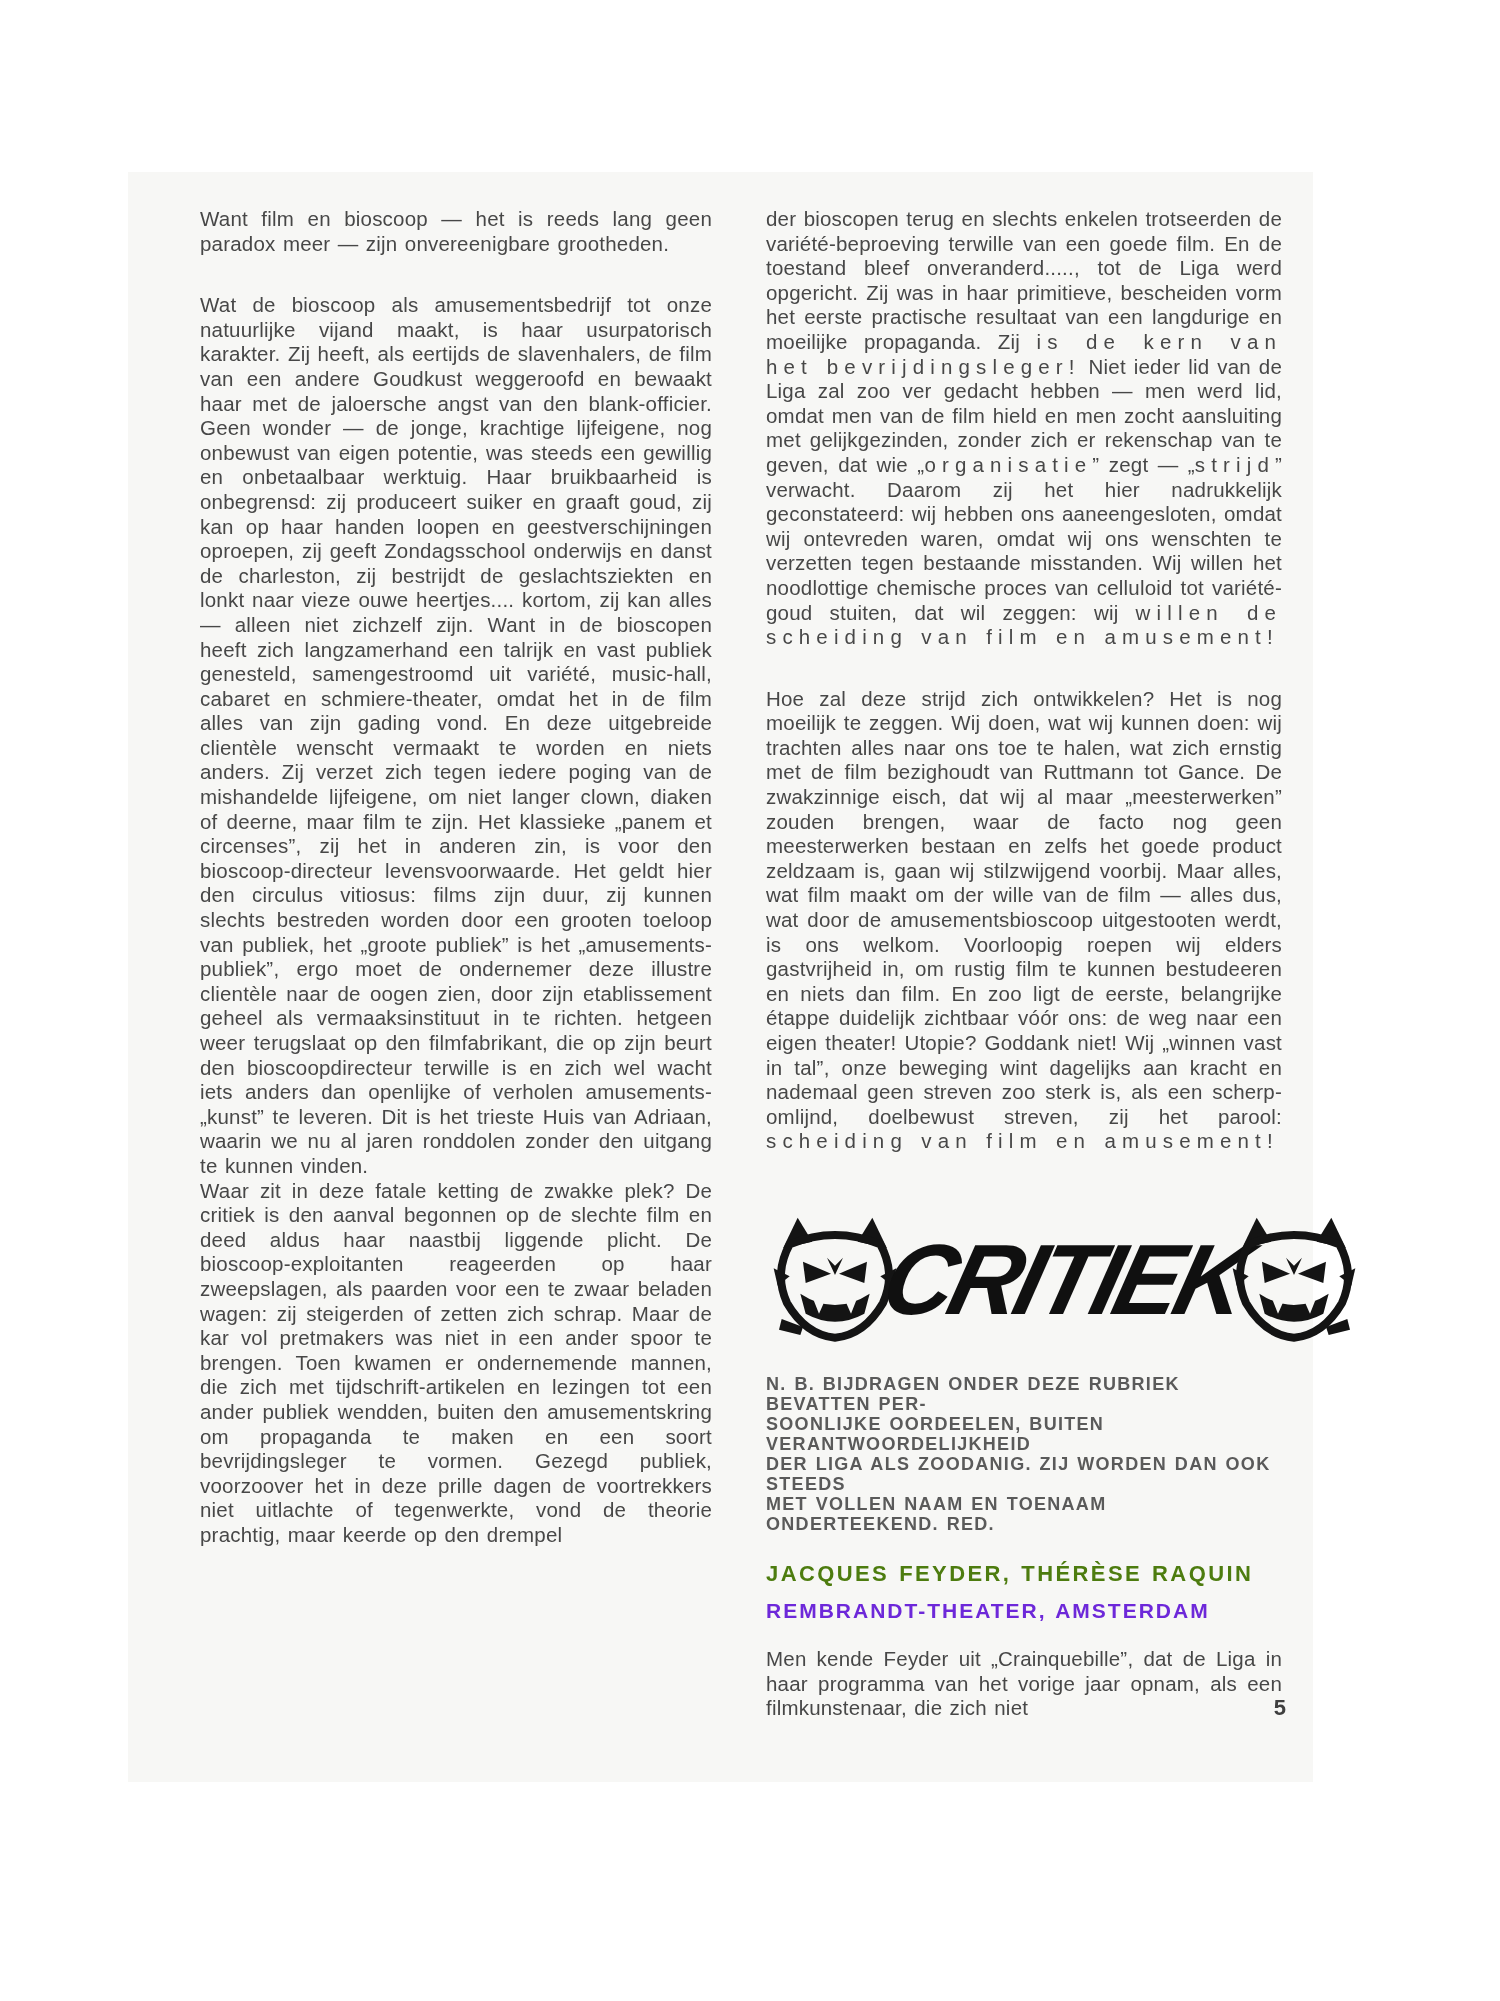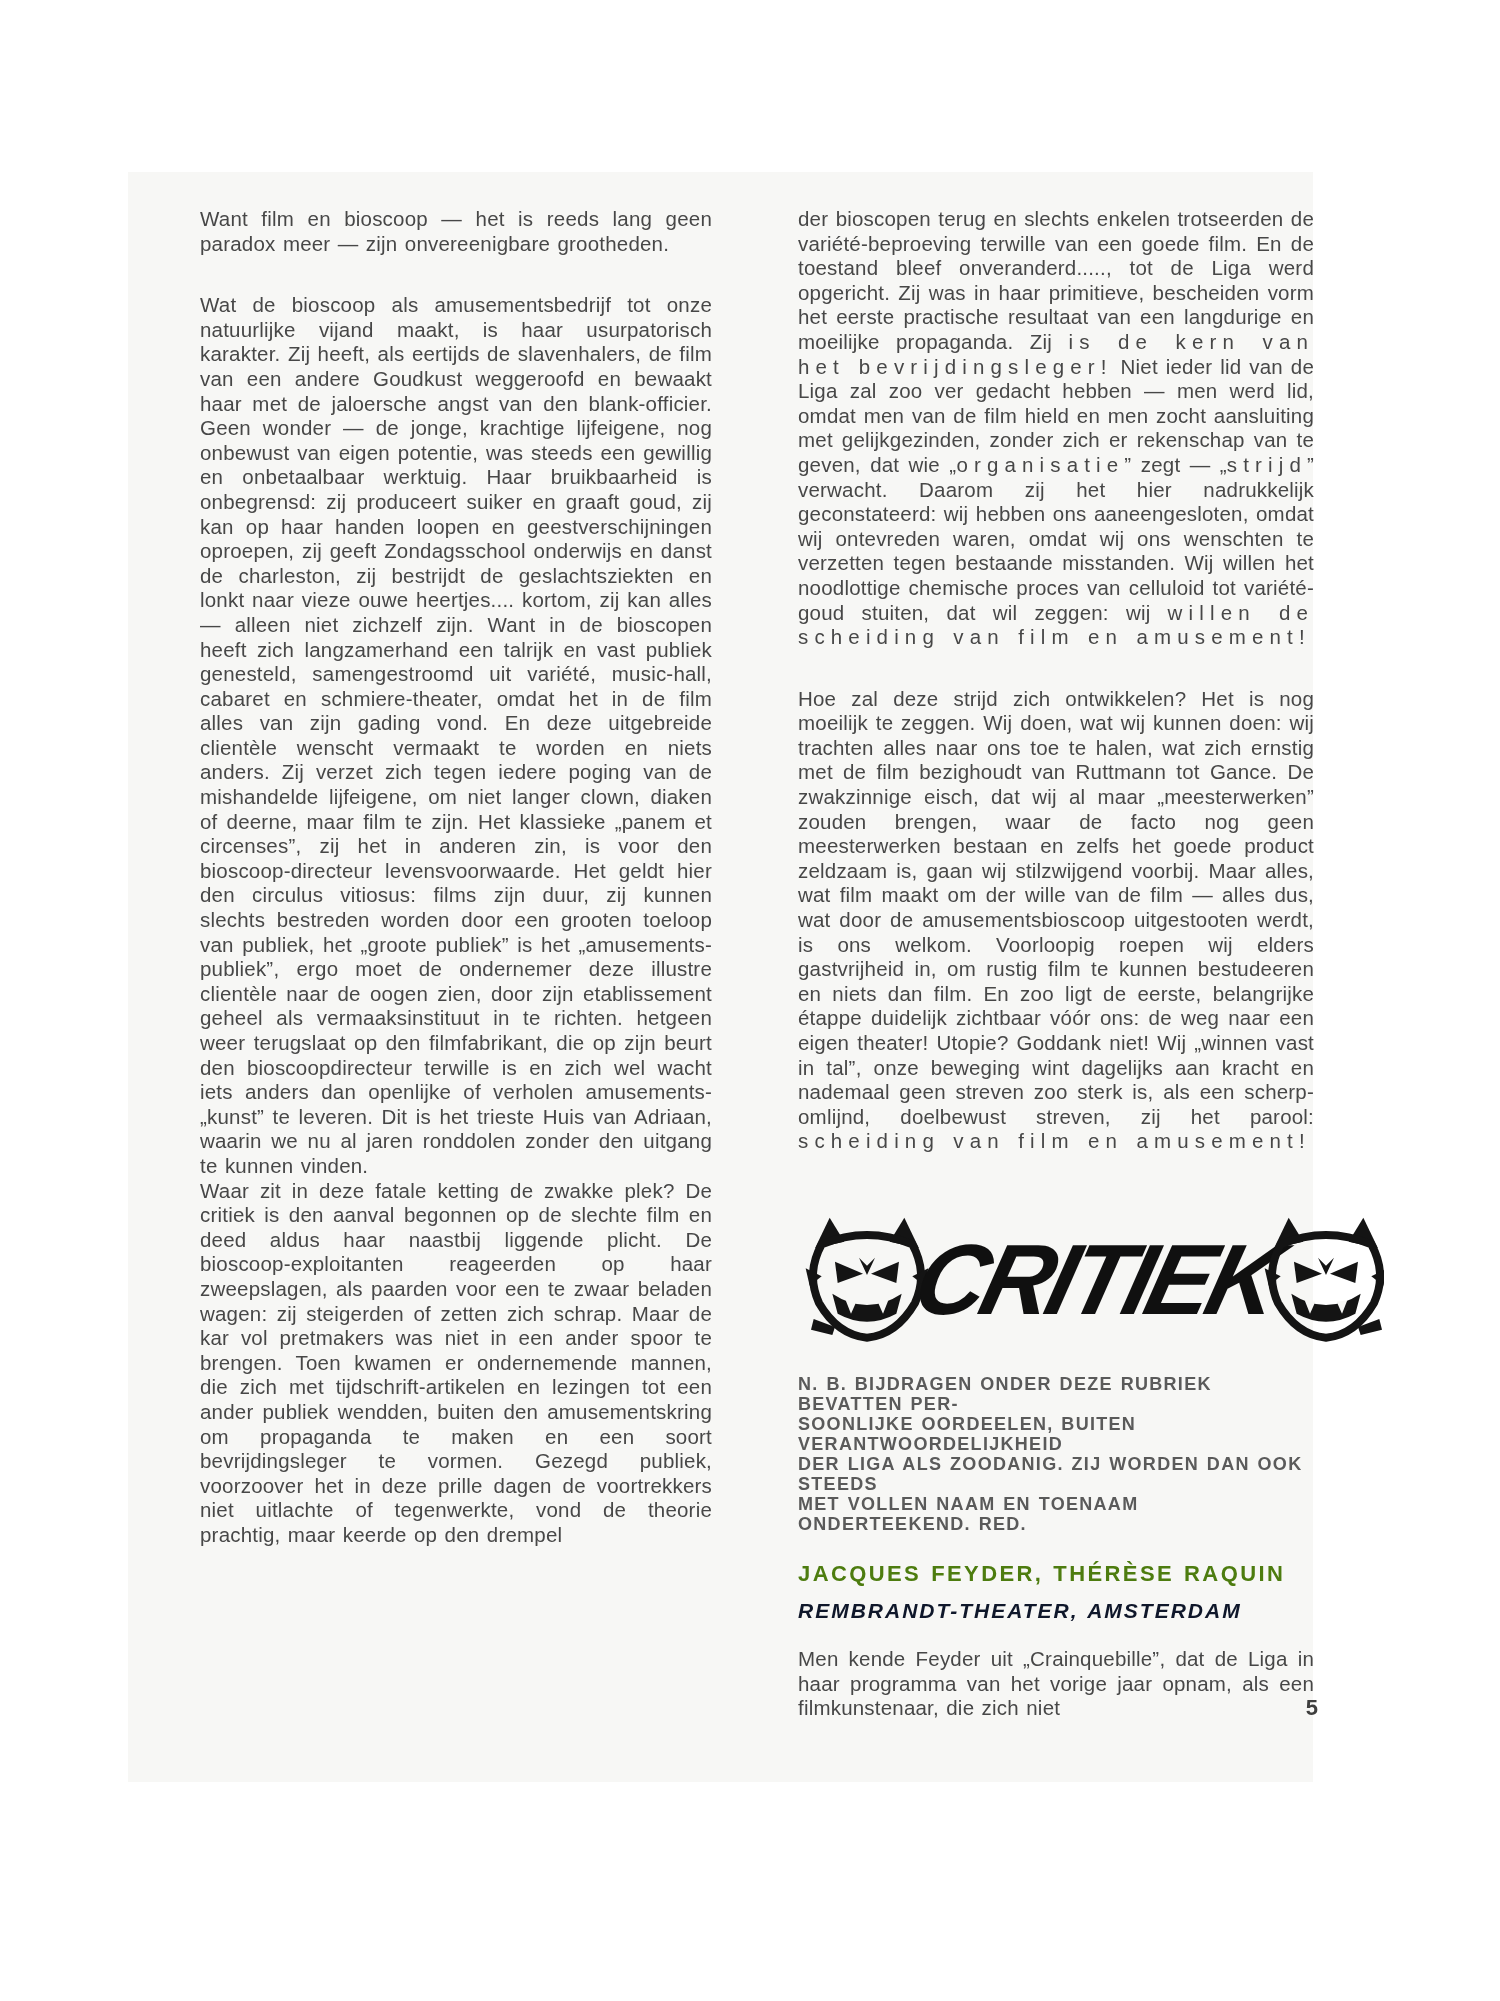--- a/index.html
+++ b/index.html
@@ -16,21 +16,21 @@
     background:#f7f7f5;
   }
   .column{
     position:absolute;top:207px;
     font-size:20.5px;line-height:24.6px;
     text-align:justify;
     letter-spacing:.2px;word-spacing:1.5px;
     color:#474747;
   }
   .col-left{left:200px;width:512px;}
-  .col-right{left:798px;width:516px;}
+  .col-right{left:766px;width:516px;}
   p.para{margin:0;}
   p.para.gap{margin-top:37px;}
   .spaced{letter-spacing:.3em;}
   .critiek{
     margin-top:56px;
     display:flex;align-items:center;
     height:138px;
     color:#141414;
   }
   .mask{width:138px;height:128px;flex:0 0 auto;}
@@ -61,23 +61,22 @@
     margin-top:28px;
     font-size:22px;font-weight:700;
     letter-spacing:2.4px;
     color:#4d7c0f;
     text-align:left;
   }
   .review-subtitle{
     margin-top:12px;
     font-size:21px;font-weight:700;
     letter-spacing:2px;
-    color:#0f172a;
+    color:#6d28d9;
     text-align:left;
-    font-style:italic;
   }
   .review-body{
     position:relative;
     margin-top:24px;
   }
   .page-number{
     position:absolute;right:-4px;bottom:0;
     font-weight:700;font-size:22px;color:#3f3f3f;
     letter-spacing:0;
   }

